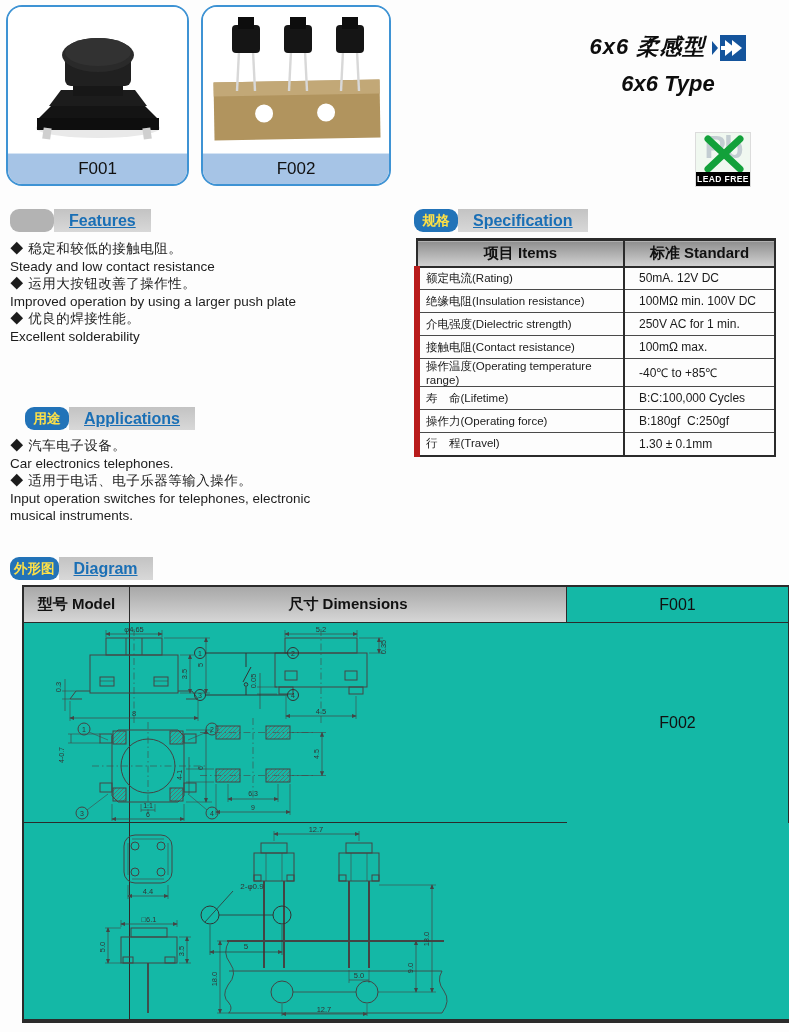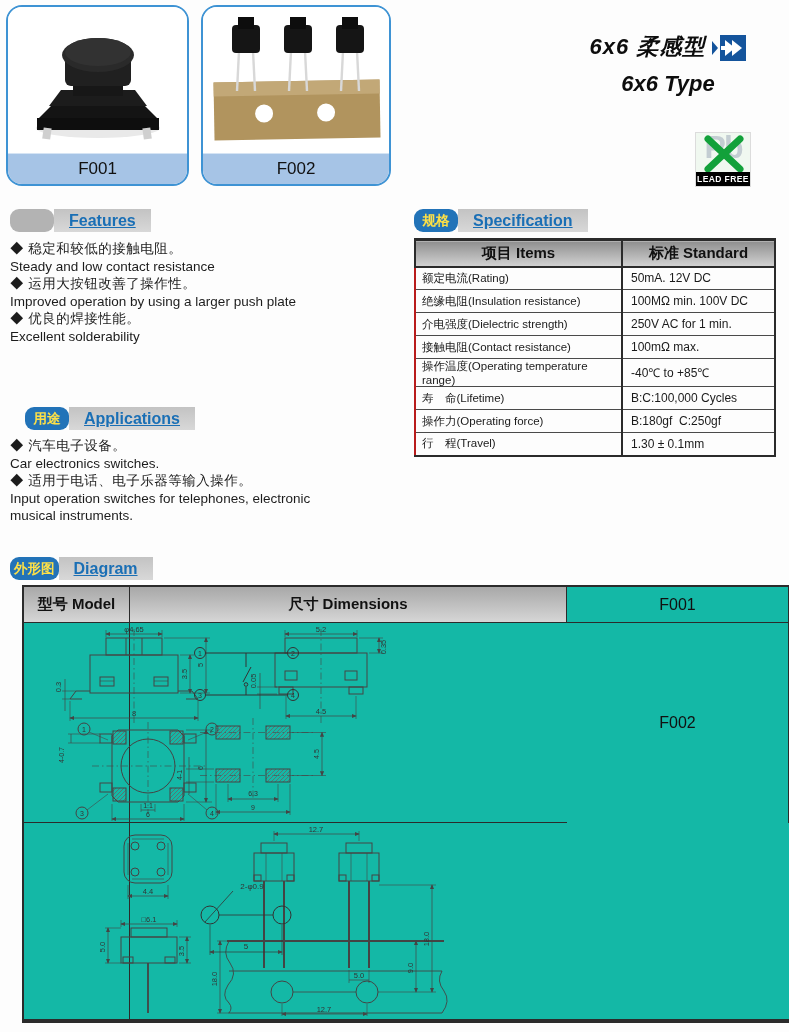--- a/index.html
+++ b/index.html
@@ -64,22 +64,22 @@
   
   .spec-table { position:absolute; left:414px; top:238px; width:362px; border-collapse:collapse; }
   .spec-table th {
     height:27px; background:linear-gradient(#8f8f8f,#d2d2d2);
     font-size:15px; font-weight:bold; color:#111;
     border:2px solid #2b2b2b; border-top:3px solid #2b2b2b;
   }
   .spec-table td {
     height:23px; font-size:11.5px; border:1px solid #4a4a4a; white-space:pre-wrap;
   }
-  .spec-table td.item { padding-left:6px; width:207px; border-left:2px solid #b91c1c; border-right:2px solid #2b2b2b; }
-  .spec-table td.std  { padding-left:8px; font-size:12px; border-right:2px solid #2b2b2b;border-radius:7px; }
+  .spec-table td.item { padding-left:6px; width:207px; border-left:6px solid #b91c1c; border-right:2px solid #2b2b2b; }
+  .spec-table td.std  { padding-left:14px; font-size:12px; border-right:2px solid #2b2b2b;border-radius:7px; }
   .spec-table tr:last-child td { border-bottom:2px solid #2b2b2b; }
 
   
   .diagram-table {
     position:absolute; left:22px; top:585px; width:769px;
     display:grid; grid-template-columns:106px 437px 1fr; grid-template-rows:36px 200px 196px;
     border:2px solid #2b2b2b; border-bottom-width:4px; background:#14b8a6;
   }
   .dg-cell { border-right:1.5px solid #2b2b2b; border-bottom:1.5px solid #2b2b2b; position:relative; }
   .dg-cell.last-col { border-right:none; }
@@ -181,21 +181,21 @@
     <div class="zh">◆ 优良的焊接性能。</div>
     <div>Excellent solderability</div>
   </div>
 
   <div class="sec-hdr" style="left:25px; top:407px;">
     <div class="zh">用途</div>
     <div class="bar">Applications</div>
   </div>
   <div class="txt-block" style="left:10px; top:437px; width:345px;">
     <div class="zh">◆ 汽车电子设备。</div>
-    <div>Car electronics switches.</div>
+    <div>Car electronics telephones.</div>
     <div class="zh">◆ 适用于电话、电子乐器等输入操作。</div>
     <div>Input operation switches for telephones, electronic musical instruments.</div>
   </div>
 
   <div class="sec-hdr" style="left:414px; top:209px;">
     <div class="zh">规格</div>
     <div class="bar">Specification</div>
   </div>
   <table class="spec-table">
     <tbody>

